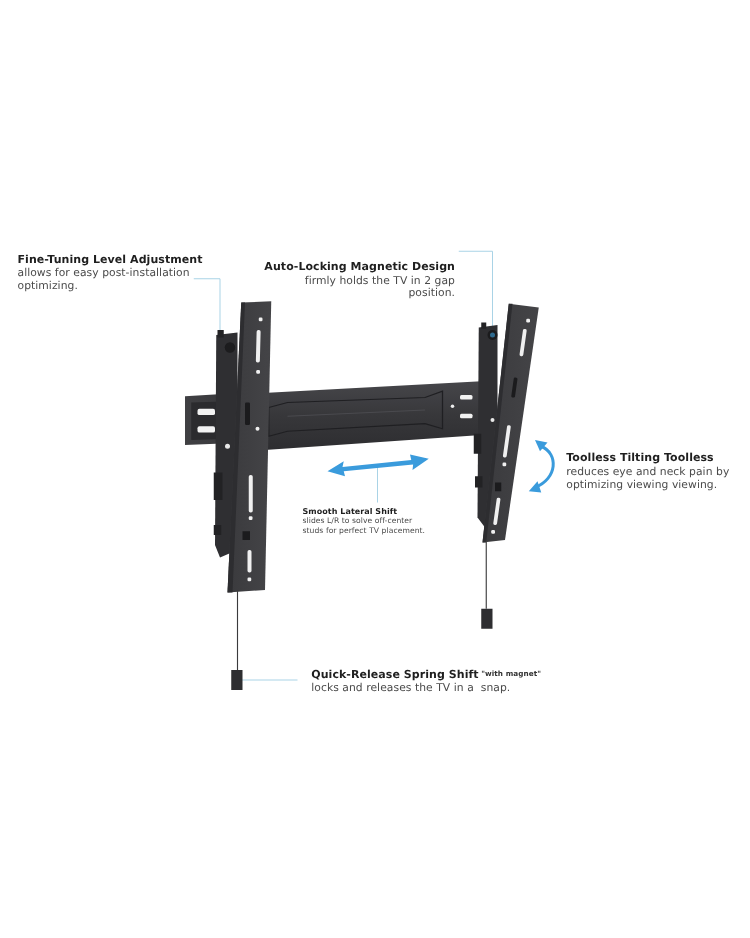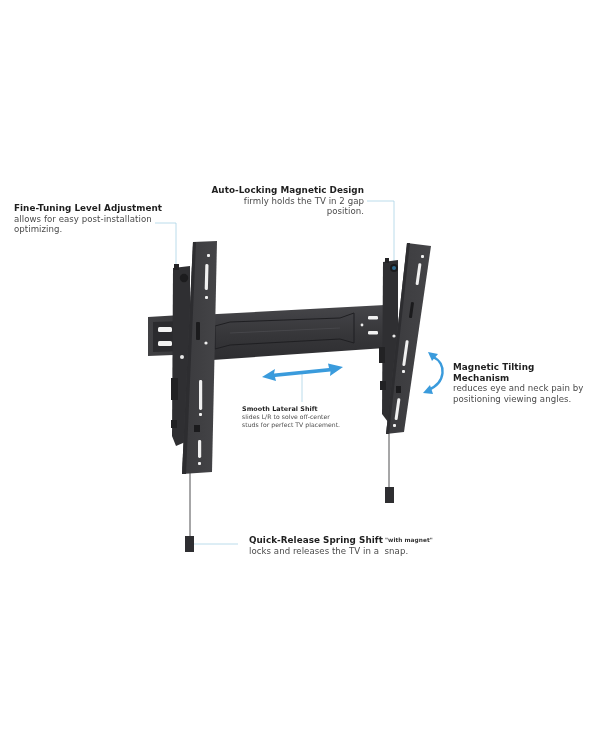--- a/index.html
+++ b/index.html
@@ -45,21 +45,21 @@
       vertical-align: 1px;
       margin-left: 2px;
     }
     .callout.small {
       font-size: 6.1px;
       line-height: 8.2px;
     }
     .callout.small .title {
       font-size: 6.4px;
     }
-    .right { text-align: right; }
+    .right { text-align: right; margin-top: 24px; }
 
     #c-fine { left: 14px; top: 203px; width: 190px; }
     #c-auto { left: 206px; top: 185px; width: 158px; }
     #c-tilt { left: 453px; top: 362px; width: 140px; }
     #c-shift { left: 242px; top: 405px; width: 120px; }
     #c-quick { left: 249px; top: 535px; width: 210px; }
   </style>
 </head>
 <body>
 
@@ -185,23 +185,23 @@
     <span>optimizing.</span>
   </div>
 
   <div class="callout right" id="c-auto">
     <span class="title">Auto-Locking Magnetic Design</span>
     <span>firmly holds the TV in 2 gap</span><br>
     <span>position.</span>
   </div>
 
   <div class="callout" id="c-tilt">
-    <span class="title">Magnetic Tilting Mechanism</span>
+    <span class="title">Toolless Tilting Toolless</span>
     <span>reduces eye and neck pain by</span><br>
-    <span>positioning viewing angles.</span>
+    <span>optimizing viewing viewing.</span>
   </div>
 
   <div class="callout small" id="c-shift">
     <span class="title">Smooth Lateral Shift</span>
     <span>slides L/R to solve off-center</span><br>
     <span>studs for perfect TV placement.</span>
   </div>
 
   <div class="callout" id="c-quick">
     <span class="title"><span>Quick-Release Spring Shift</span><span class="note">"with magnet"</span></span>

